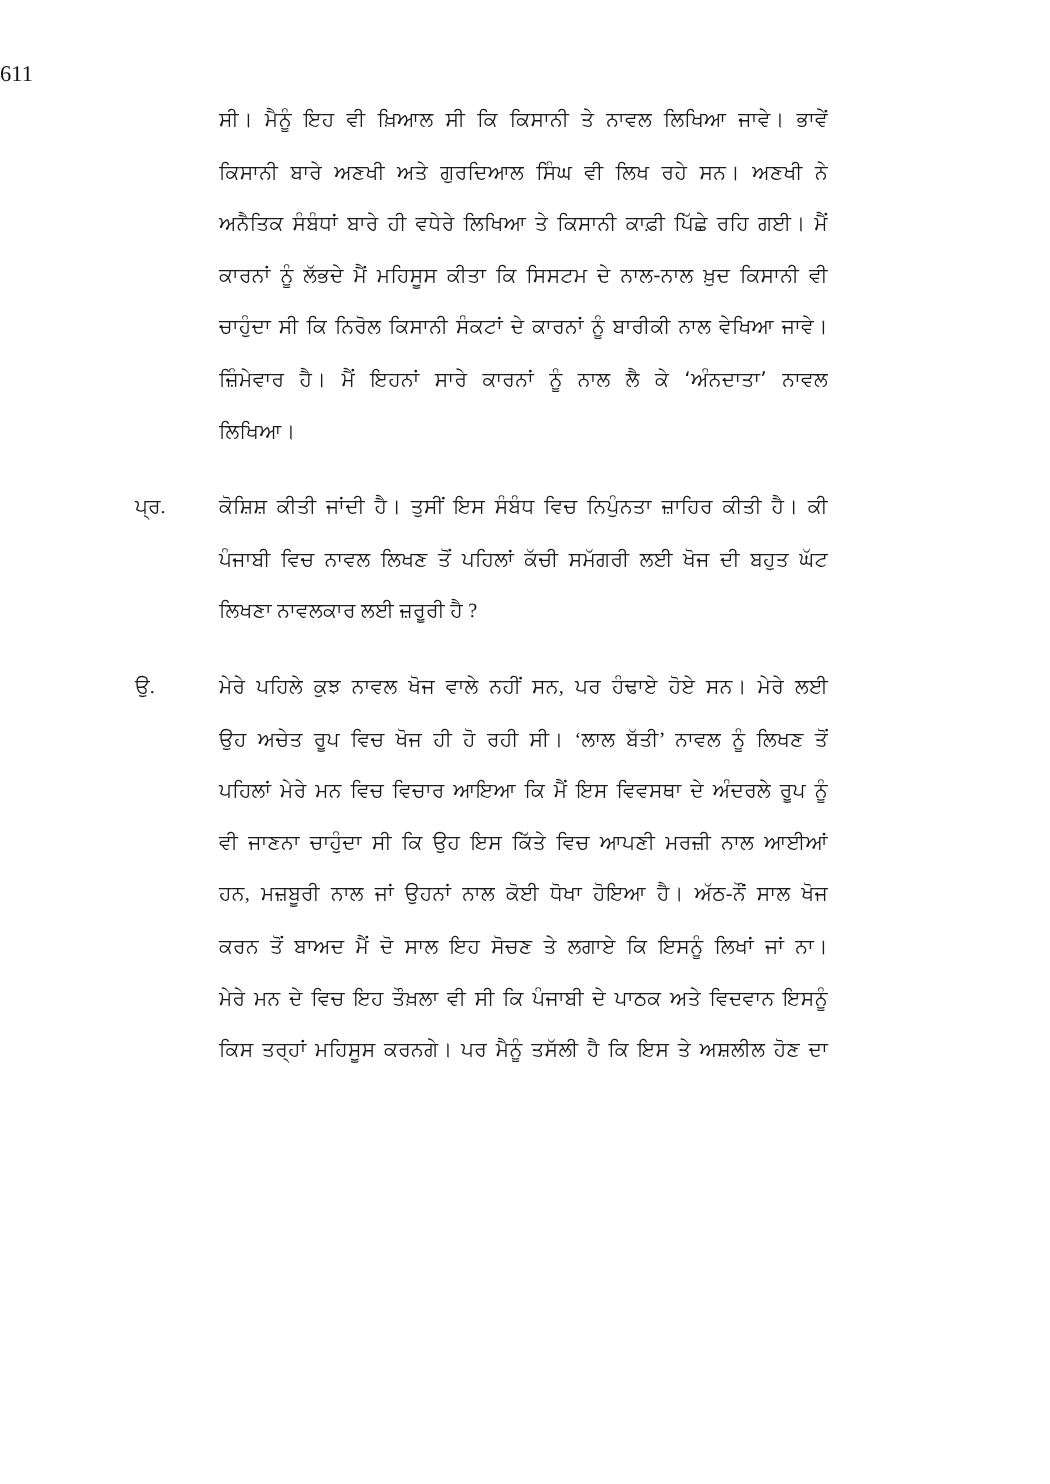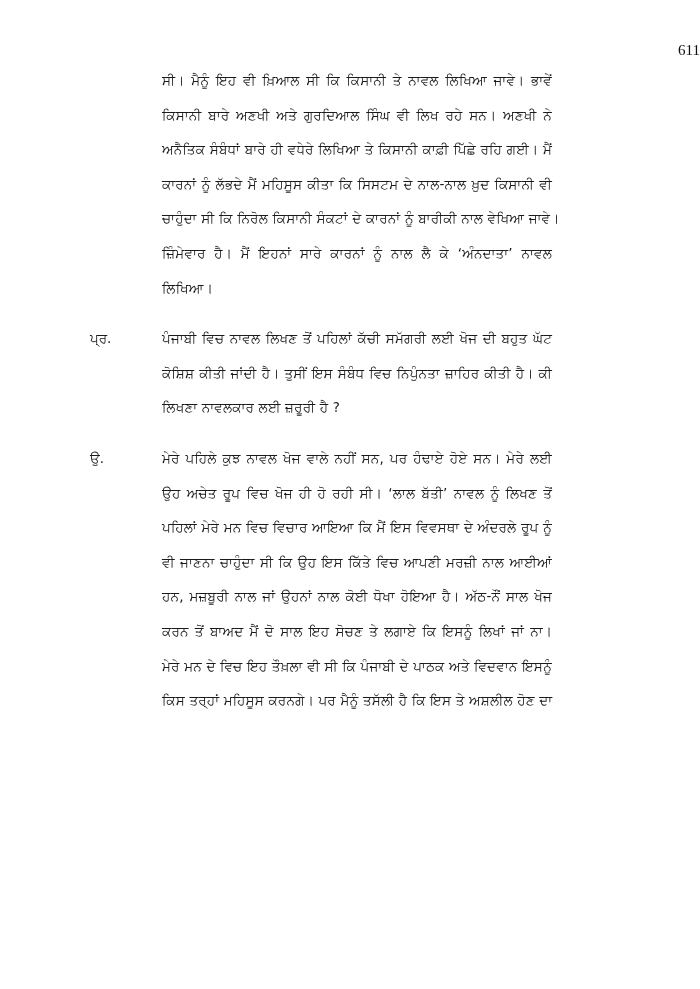--- a/index.html
+++ b/index.html
@@ -13,49 +13,49 @@
       position: relative;
       overflow: hidden;
       color: #1a1a1a;
       font-family: "DejaVu Sans", sans-serif;
     }
     .page-number {
       position: absolute;
       top: 42px;
       left: 0;
       width: 700px;
-      text-align: right;
+      text-align: left;
       font-family: "Liberation Serif", serif;
       font-size: 15px;
       color: #111;
     }
     .content {
       position: absolute;
       top: 63px;
       left: 146px;
       width: 406px;
     }
     .line {
       height: 34.6px;
       line-height: 34.6px;
       font-size: 13.5px;
       white-space: nowrap;
       text-align: justify;
       text-align-last: justify;
       letter-spacing: 0.2px;
-      margin-left: 16px;
     }
     .line.last {
       text-align-last: left;
     }
     .block {
       position: relative;
     }
     .block.gap {
       margin-top: 16px;
+      font-family: Liberation Serif, serif;
     }
     .marker {
       position: absolute;
       left: -56px;
       top: 0;
       height: 34.6px;
       line-height: 34.6px;
       font-size: 13.5px;
     }
   </style>
@@ -72,22 +72,22 @@
       <div class="line">ਕਿਸਾਨੀ ਬਾਰੇ ਅਣਖੀ ਅਤੇ ਗੁਰਦਿਆਲ ਸਿੰਘ ਵੀ ਲਿਖ ਰਹੇ ਸਨ। ਅਣਖੀ ਨੇ</div>
       <div class="line">ਅਨੈਤਿਕ ਸੰਬੰਧਾਂ ਬਾਰੇ ਹੀ ਵਧੇਰੇ ਲਿਖਿਆ ਤੇ ਕਿਸਾਨੀ ਕਾਫ਼ੀ ਪਿੱਛੇ ਰਹਿ ਗਈ। ਮੈਂ</div>
       <div class="line">ਕਾਰਨਾਂ ਨੂੰ ਲੱਭਦੇ ਮੈਂ ਮਹਿਸੂਸ ਕੀਤਾ ਕਿ ਸਿਸਟਮ ਦੇ ਨਾਲ-ਨਾਲ ਖ਼ੁਦ ਕਿਸਾਨੀ ਵੀ</div>
       <div class="line">ਚਾਹੁੰਦਾ ਸੀ ਕਿ ਨਿਰੋਲ ਕਿਸਾਨੀ ਸੰਕਟਾਂ ਦੇ ਕਾਰਨਾਂ ਨੂੰ ਬਾਰੀਕੀ ਨਾਲ ਵੇਖਿਆ ਜਾਵੇ।</div>
       <div class="line">ਜ਼ਿੰਮੇਵਾਰ ਹੈ। ਮੈਂ ਇਹਨਾਂ ਸਾਰੇ ਕਾਰਨਾਂ ਨੂੰ ਨਾਲ ਲੈ ਕੇ ‘ਅੰਨਦਾਤਾ’ ਨਾਵਲ</div>
       <div class="line last">ਲਿਖਿਆ।</div>
     </div>
 
     <div class="block gap">
       <span class="marker">ਪ੍ਰ.</span>
+      <div class="line">ਕੋਸ਼ਿਸ਼ ਕੀਤੀ ਜਾਂਦੀ ਹੈ। ਤੁਸੀਂ ਇਸ ਸੰਬੰਧ ਵਿਚ ਨਿਪੁੰਨਤਾ ਜ਼ਾਹਿਰ ਕੀਤੀ ਹੈ। ਕੀ</div>
       <div class="line">ਪੰਜਾਬੀ ਵਿਚ ਨਾਵਲ ਲਿਖਣ ਤੋਂ ਪਹਿਲਾਂ ਕੱਚੀ ਸਮੱਗਰੀ ਲਈ ਖੋਜ ਦੀ ਬਹੁਤ ਘੱਟ</div>
-      <div class="line">ਕੋਸ਼ਿਸ਼ ਕੀਤੀ ਜਾਂਦੀ ਹੈ। ਤੁਸੀਂ ਇਸ ਸੰਬੰਧ ਵਿਚ ਨਿਪੁੰਨਤਾ ਜ਼ਾਹਿਰ ਕੀਤੀ ਹੈ। ਕੀ</div>
       <div class="line last">ਲਿਖਣਾ ਨਾਵਲਕਾਰ ਲਈ ਜ਼ਰੂਰੀ ਹੈ ?</div>
     </div>
 
     <div class="block gap">
       <span class="marker">ਉ.</span>
       <div class="line">ਮੇਰੇ ਪਹਿਲੇ ਕੁਝ ਨਾਵਲ ਖੋਜ ਵਾਲੇ ਨਹੀਂ ਸਨ, ਪਰ ਹੰਢਾਏ ਹੋਏ ਸਨ। ਮੇਰੇ ਲਈ</div>
       <div class="line">ਉਹ ਅਚੇਤ ਰੂਪ ਵਿਚ ਖੋਜ ਹੀ ਹੋ ਰਹੀ ਸੀ। ‘ਲਾਲ ਬੱਤੀ’ ਨਾਵਲ ਨੂੰ ਲਿਖਣ ਤੋਂ</div>
       <div class="line">ਪਹਿਲਾਂ ਮੇਰੇ ਮਨ ਵਿਚ ਵਿਚਾਰ ਆਇਆ ਕਿ ਮੈਂ ਇਸ ਵਿਵਸਥਾ ਦੇ ਅੰਦਰਲੇ ਰੂਪ ਨੂੰ</div>
       <div class="line">ਵੀ ਜਾਣਨਾ ਚਾਹੁੰਦਾ ਸੀ ਕਿ ਉਹ ਇਸ ਕਿੱਤੇ ਵਿਚ ਆਪਣੀ ਮਰਜ਼ੀ ਨਾਲ ਆਈਆਂ</div>
       <div class="line">ਹਨ, ਮਜ਼ਬੂਰੀ ਨਾਲ ਜਾਂ ਉਹਨਾਂ ਨਾਲ ਕੋਈ ਧੋਖਾ ਹੋਇਆ ਹੈ। ਅੱਠ-ਨੌਂ ਸਾਲ ਖੋਜ</div>

